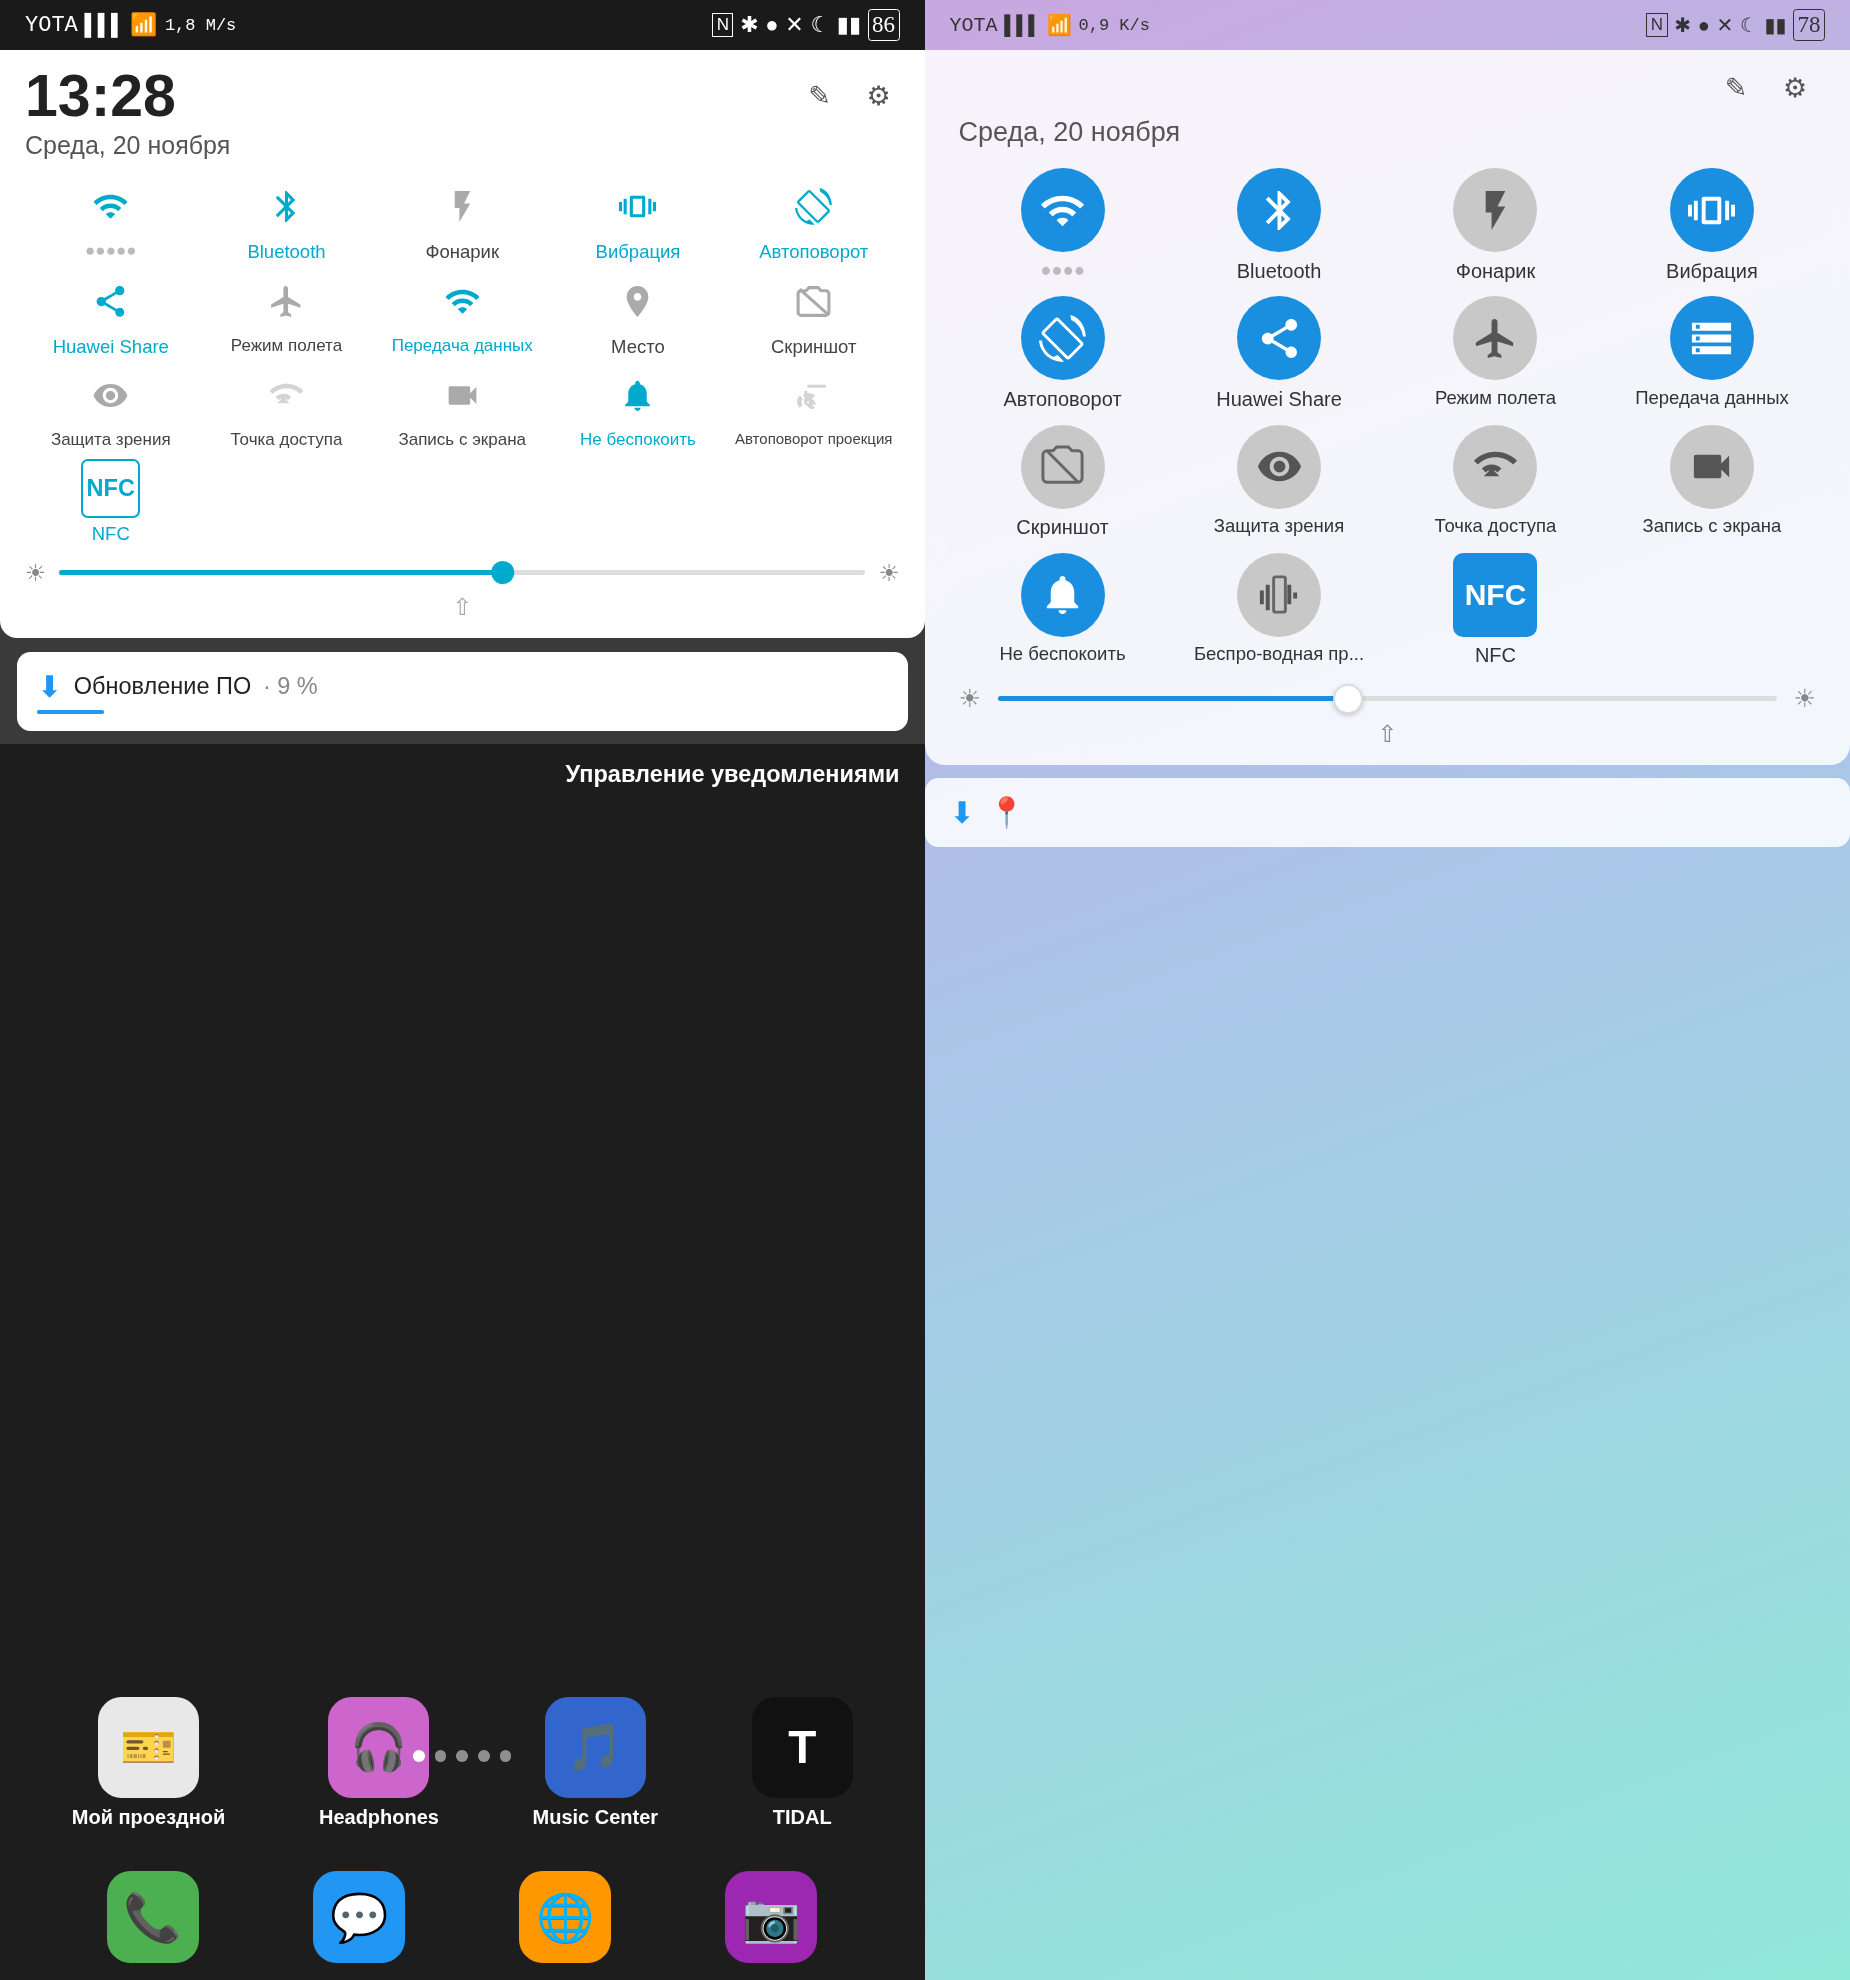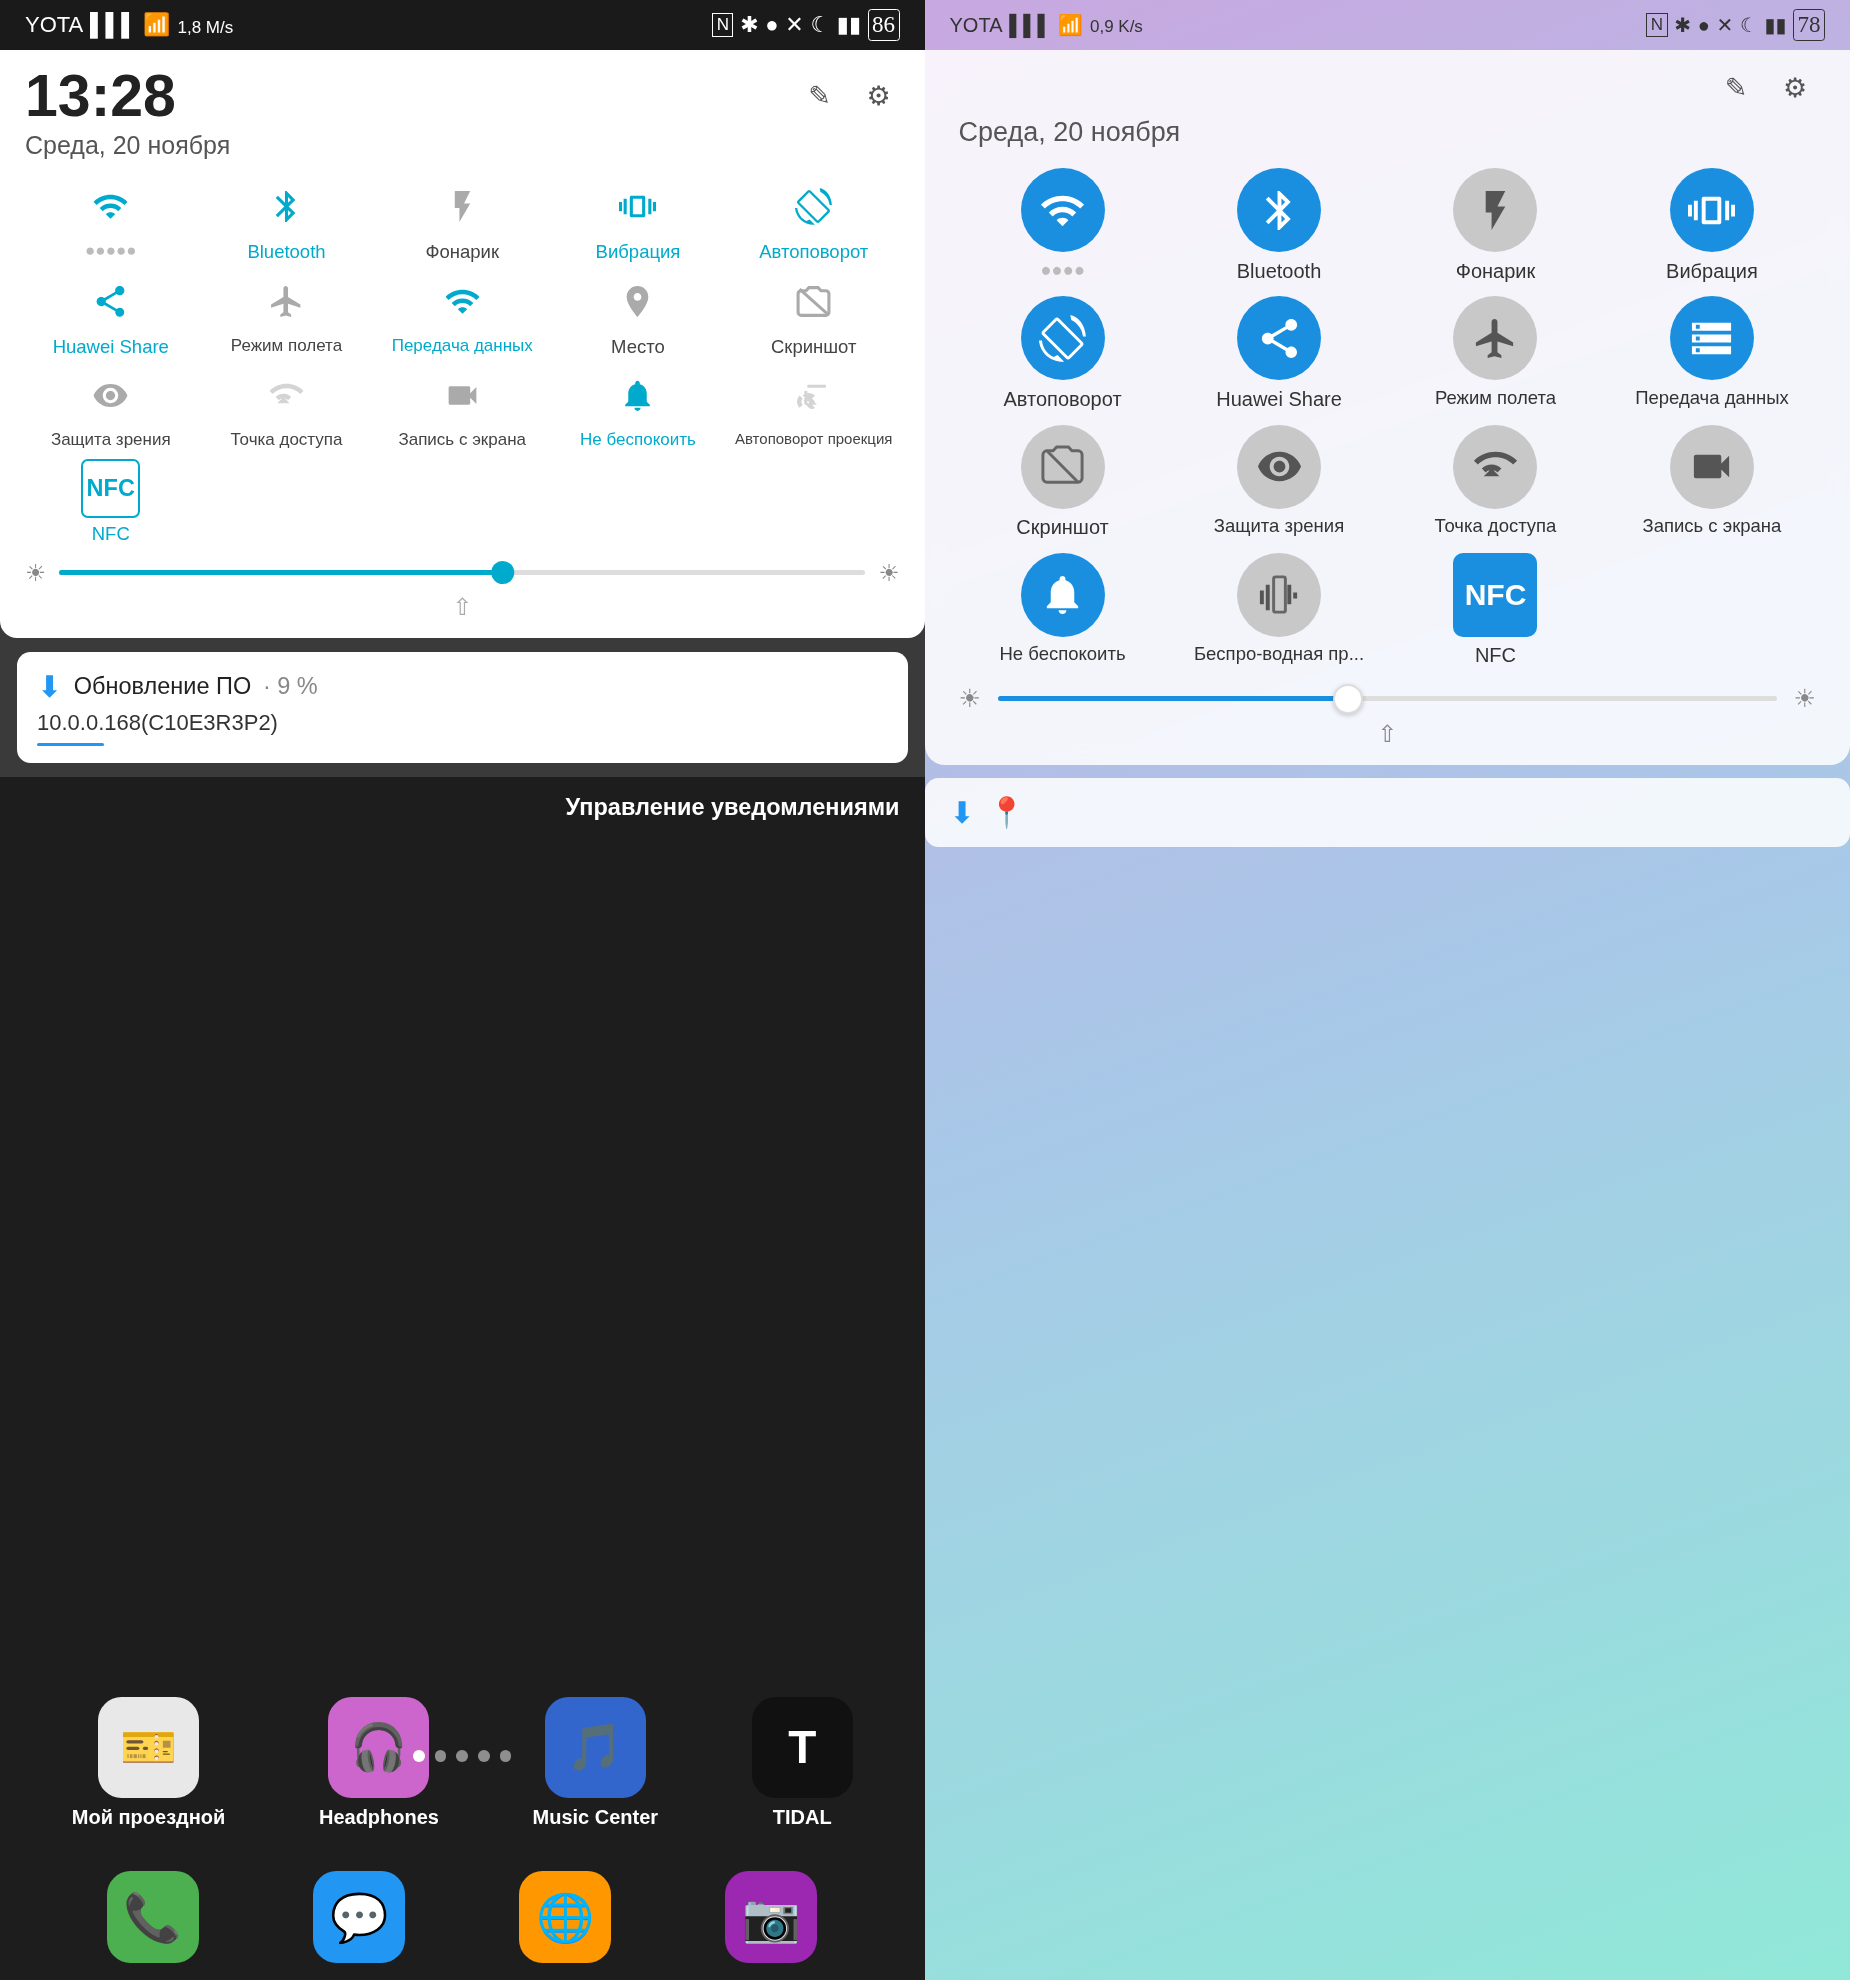--- a/index.html
+++ b/index.html
@@ -38,22 +38,23 @@
       background: #1a1a1a;
       display: flex;
       align-items: center;
       justify-content: space-between;
       padding: 0 25px;
       color: white;
       font-size: 22px;
     }
     .status-left {
       display: flex;
-      align-items: flex-end;
+      align-items: center;
       gap: 6.7px;
+      font-family: Liberation Mono, monospace;
     }
     .status-right {
       display: flex;
       align-items: center;
       gap: 6.7px;
     }
     .battery-box {
       border: 1.7px solid white;
       border-radius: 3.4px;
       padding: 1.7px 3.4px;
@@ -623,21 +624,20 @@
     </div>
     <div class="qs-chevron">⇧</div>
   </div>
 
   <div class="notif-card">
     <div class="notif-row">
       <span class="notif-icon">⬇</span>
       <span class="notif-title">Обновление ПО</span>
       <span class="notif-percent">· <span>9 %</span></span>
     </div>
-    <div class="notif-sub">10.0.0.168(C10E3R3P2)</div>
     <div class="notif-progress"></div>
   </div>
 
   <div class="bottom-left">
     <div class="bottom-bg"></div>
     <div class="notif-manage">Управление уведомлениями</div>
 
     <div class="app-grid">
       <div class="app-icon">
         <div class="app-icon-img" style="background:#e8e8e8">

